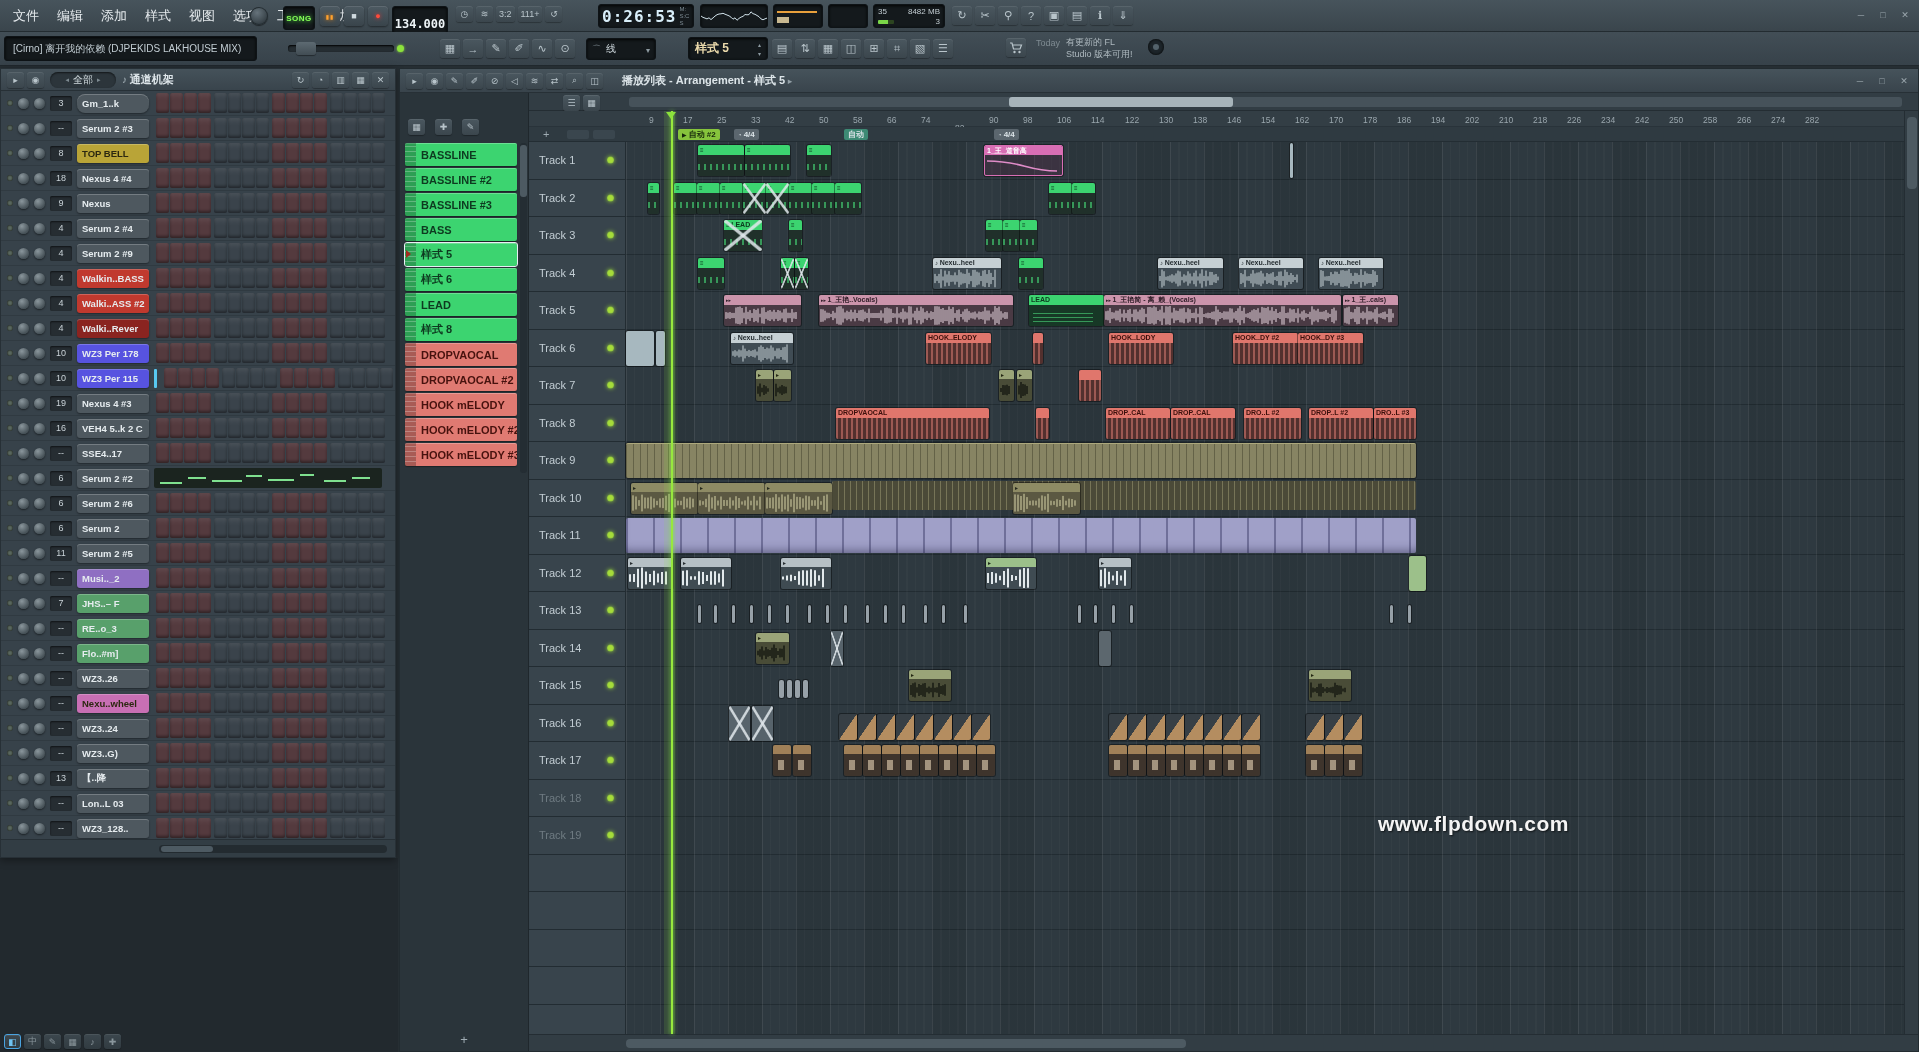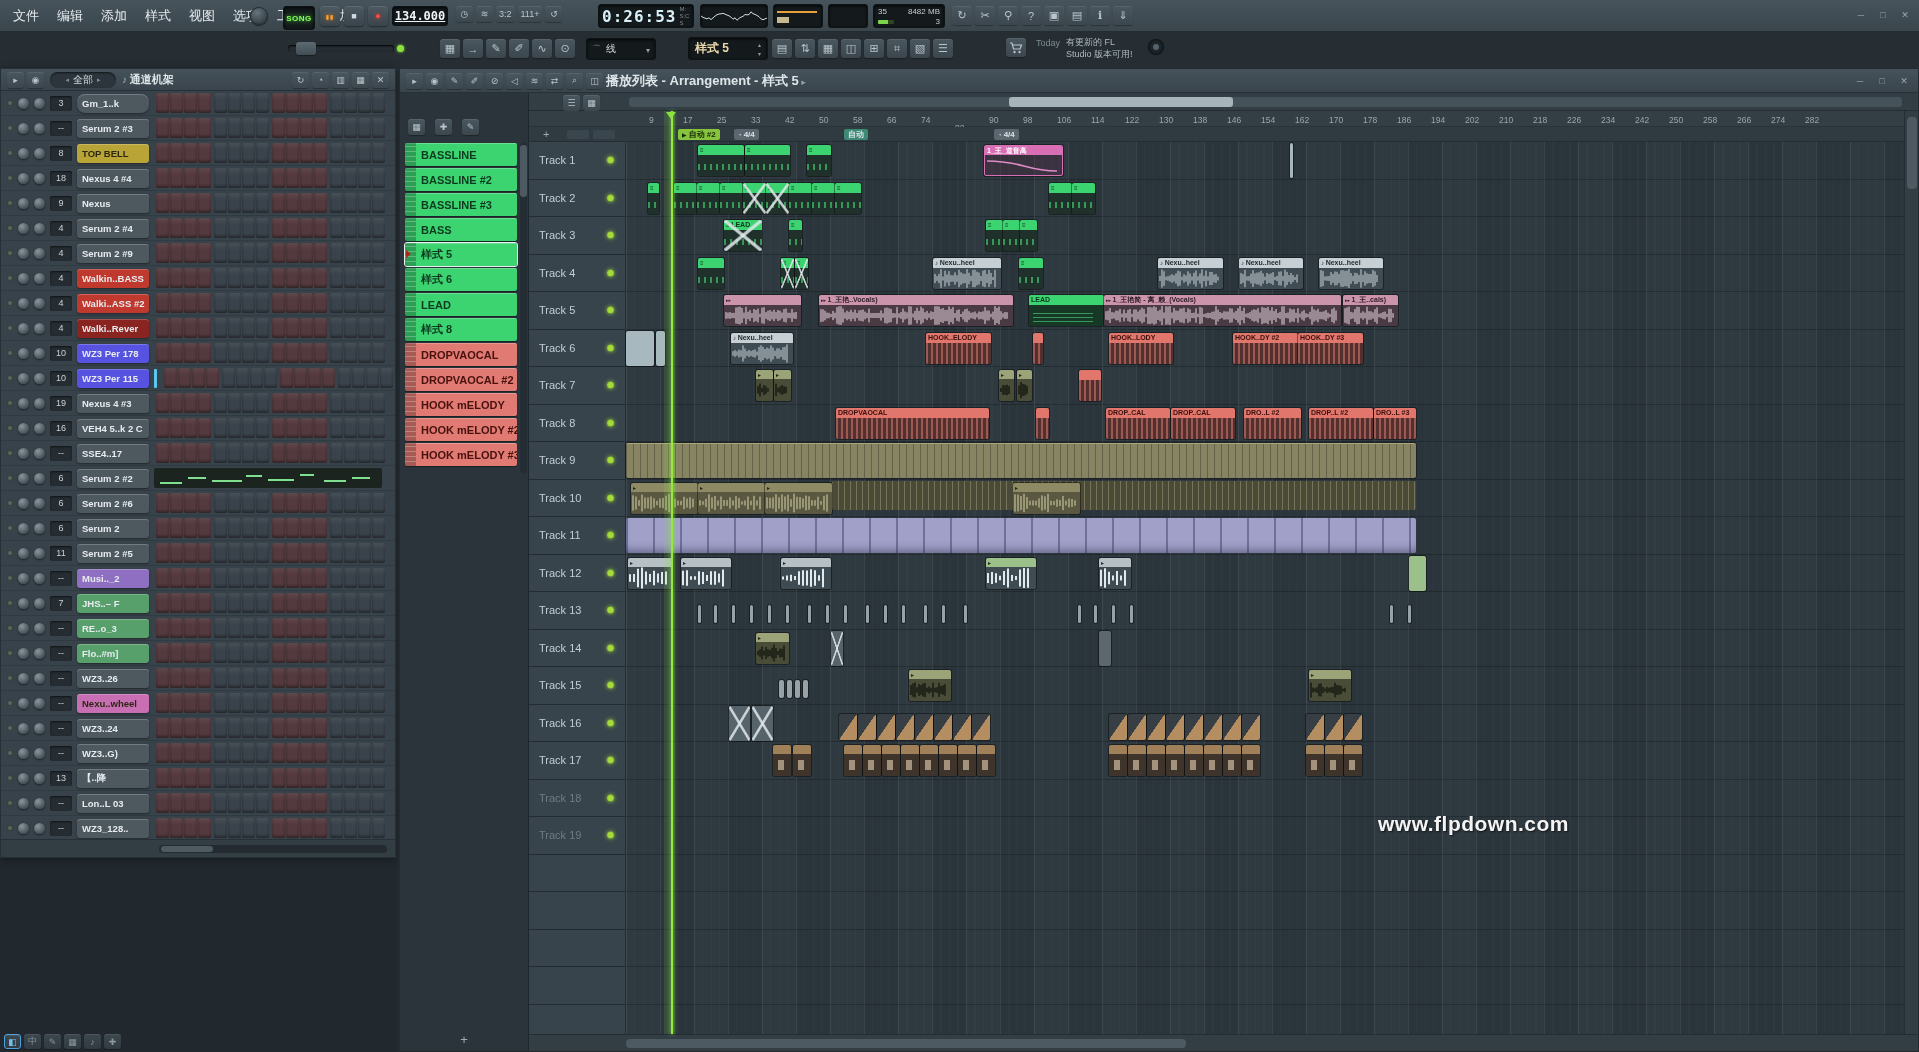--- a/index.html
+++ b/index.html
@@ -11,21 +11,21 @@
 .tb2{position:absolute;left:0;top:32px;width:1919px;height:34px;background:linear-gradient(#424e56,#37424a);border-bottom:1px solid #20282d;}
 .menu{position:absolute;left:4px;top:0;height:32px;display:flex;align-items:center;}
 .menu span{padding:0 9px;font-size:13px;color:#e6ebee;line-height:32px;cursor:default;}
 .lcd{background:#14191c;border:1px solid #0e1316;border-radius:3px;box-shadow:inset 0 1px 3px rgba(0,0,0,.85);}
 .dial{position:absolute;width:18px;height:18px;border-radius:50%;background:radial-gradient(circle at 40% 32%,#66737b,#333d43 72%);box-shadow:inset 0 0 0 1px #242d32,0 1px 1px rgba(0,0,0,.5);}
 .song{position:absolute;left:283px;top:6px;width:32px;height:24px;color:#86ff57;font-size:8px;font-weight:bold;display:flex;align-items:center;justify-content:center;text-shadow:0 0 5px #5f4;letter-spacing:.5px;}
 .tbtn{position:absolute;top:6px;width:20px;height:20px;border-radius:4px;background:linear-gradient(#4d5a62,#39444b);display:flex;align-items:center;justify-content:center;box-shadow:0 1px 2px rgba(0,0,0,.45),inset 0 1px 0 rgba(255,255,255,.1);}
 .pause::before{content:"▮▮";font-size:6px;letter-spacing:1px;color:#ffa22e;text-shadow:0 0 4px #f80;}
 .stop::before{content:"■";font-size:9px;color:#cfd9de;}
 .rec::before{content:"●";font-size:9px;color:#ff4b3a;text-shadow:0 0 4px #f33;}
-.tempo{position:absolute;left:392px;top:6px;width:56px;height:20px;color:#eef4f7;font-family:"DejaVu Sans Mono",monospace;font-size:12px;font-weight:bold;display:flex;align-items:center;justify-content:center;text-decoration:underline;}
+.tempo{position:absolute;left:392px;top:6px;width:56px;height:36px;color:#eef4f7;font-family:"DejaVu Sans Mono",monospace;font-size:12px;font-weight:bold;display:flex;align-items:center;justify-content:center;}
 .ib{min-width:20px;height:19px;padding:0 3px;border-radius:3px;display:flex;align-items:center;justify-content:center;color:#b9c5cb;font-size:11px;background:linear-gradient(#4a575f,#3b464d);box-shadow:0 1px 1px rgba(0,0,0,.3),inset 0 1px 0 rgba(255,255,255,.08);cursor:default;white-space:nowrap;}
 .ib.sm{min-width:17px;height:16px;font-size:9px;}
 .iconrow{position:absolute;display:flex;gap:3px;align-items:center;}
 .time{position:absolute;left:598px;top:4px;width:96px;height:24px;display:flex;align-items:center;justify-content:flex-end;padding:0 3px;}
 .time .tval{font-family:"DejaVu Sans Mono",monospace;font-size:16px;font-weight:bold;color:#d9effa;letter-spacing:1px;}
 .time .tunit{font-size:6px;color:#7b8991;margin-left:3px;width:14px;line-height:7px;word-break:break-all;}
 .scope{position:absolute;left:700px;top:4px;width:68px;height:24px;}
 .barsp{position:absolute;left:773px;top:4px;width:50px;height:24px;}
 .barsp .oline{position:absolute;left:3px;top:6px;width:40px;height:2px;background:#e8a03c;}
 .barsp .tblk{position:absolute;left:3px;bottom:4px;width:12px;height:6px;background:#c8b890;}
@@ -78,21 +78,21 @@
 .rack-scroll .trk{position:absolute;left:158px;right:8px;top:5px;height:8px;background:#232b30;border-radius:4px;}
 .rack-scroll .hdl{position:absolute;left:2px;top:1px;width:52px;height:6px;background:#4d5a62;border-radius:3px;}
 .desk{position:absolute;left:0;top:858px;width:398px;height:194px;background:#22292e;}
 .hint{position:absolute;left:4px;top:1034px;display:flex;gap:3px;}
 .hint .ib{min-width:17px;height:15px;font-size:9px;background:linear-gradient(#3c474e,#313b41);color:#8a969c;}
 .hint .ib.act{border:1px solid #4aa3e0;color:#6fc2f0;}
 
 
 .plwin{position:absolute;left:399px;top:68px;width:1520px;height:984px;background:#2b353c;border:1px solid #222b30;}
 .pl-title{position:absolute;left:0;top:0;width:100%;height:24px;background:linear-gradient(#46535b,#39444c);border-bottom:1px solid #273036;display:flex;align-items:center;padding:0 6px;gap:3px;}
-.pl-title .ttl{margin-left:0;color:#dde5e9;font-size:13px;font-weight:bold;text-align:right;}
+.pl-title .ttl{margin-left:16px;color:#dde5e9;font-size:11px;font-weight:bold;text-align:right;}
 .pl-title .ttl::after{content:" ▸";color:#93a0a7;font-size:9px;}
 .pl-title .winbtns{top:5px;}
 
 .picker{position:absolute;left:0;top:24px;bottom:0;width:129px;background:#2a343a;border-right:1px solid #1f272c;}
 .picons{height:50px;display:flex;align-items:flex-end;padding:0 8px 8px;gap:10px;color:#8d9aa1;}
 .plist{padding-left:5px;}
 .pitem{position:relative;width:112px;height:23px;margin-bottom:2px;border-radius:2px;display:flex;align-items:center;font-size:11px;font-weight:bold;padding-left:16px;white-space:nowrap;overflow:hidden;box-shadow:inset 0 1px 0 rgba(255,255,255,.25),0 1px 1px rgba(0,0,0,.35);cursor:default;}
 .pitem::before{content:"";position:absolute;left:0;top:0;width:11px;height:100%;background:rgba(0,0,0,.25) repeating-linear-gradient(0deg,transparent 0 4px,rgba(255,255,255,.25) 4px 5px);}
 .pitem.sel{outline:1px solid #e8f0f4;}
 .pitem .playmark{position:absolute;left:1px;top:7px;width:0;height:0;border-left:5px solid #a32c20;border-top:4px solid transparent;border-bottom:4px solid transparent;}
@@ -230,20 +230,24 @@
         <div class="ib">ℹ</div>
         <div class="ib">⇓</div>
       </div>
     <div class="winbtns" id="appwinbtns">
         <div>─</div>
         <div>□</div>
         <div>✕</div>
       </div>
   </div>
 
+  <div class="tb2">
+    <div class="info lcd">[Cirno] 离开我的依赖  (DJPEKIDS LAKHOUSE MIX)</div>
+    <div class="dial" style="left:262px;top:40px;"></div>
+  </div>
   <div class="slider">
     <div class="shd"></div>
     <div class="sdot"></div>
   </div>
   <div class="iconrow" id="tb2icons" style="left:440px;top:39px;z-index:5;">
       <div class="ib">▦</div>
       <div class="ib">→</div>
       <div class="ib">✎</div>
       <div class="ib">✐</div>
       <div class="ib">∿</div>

